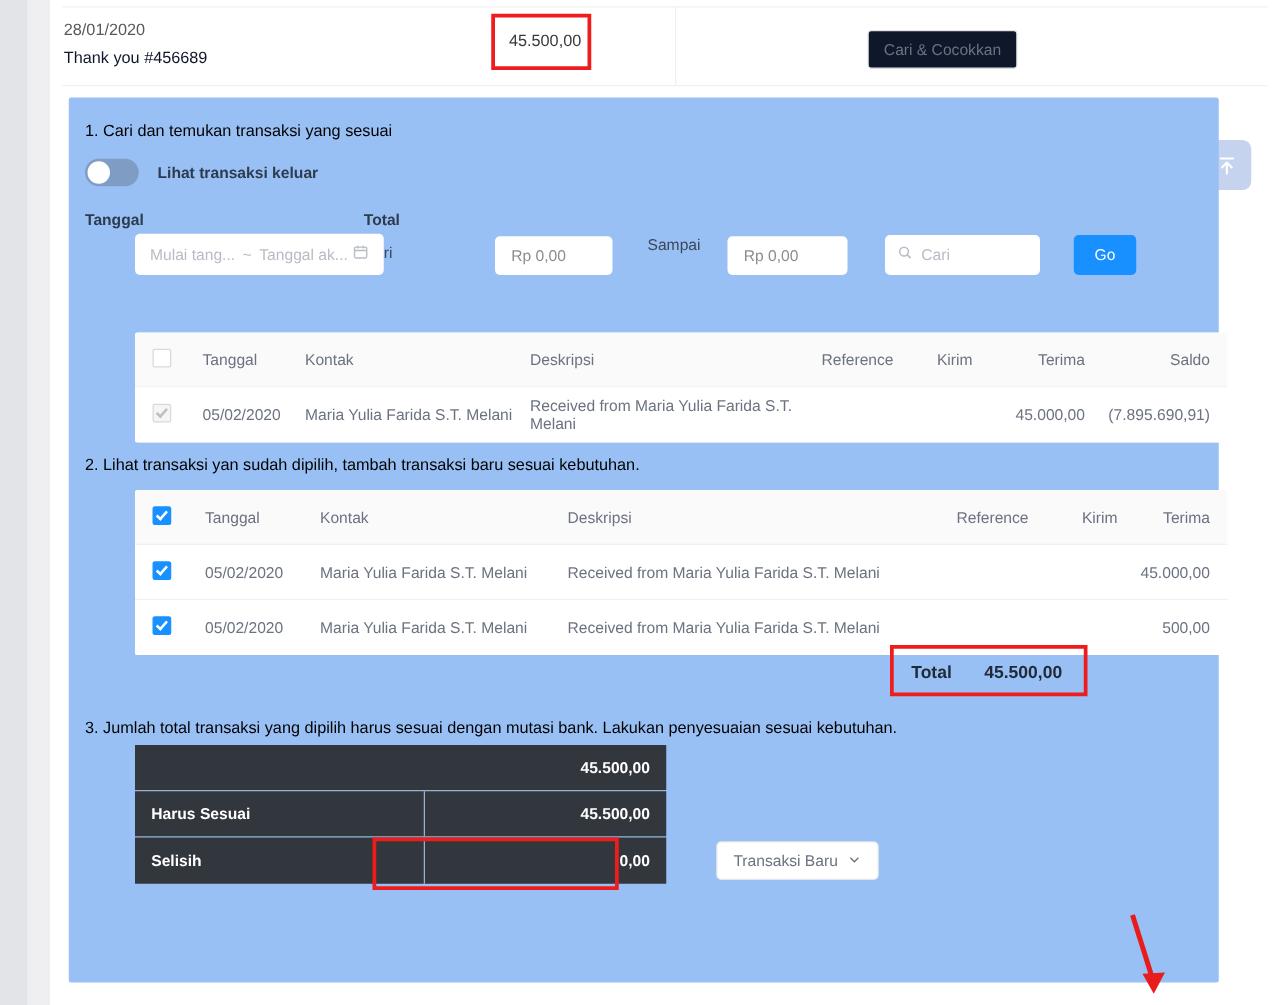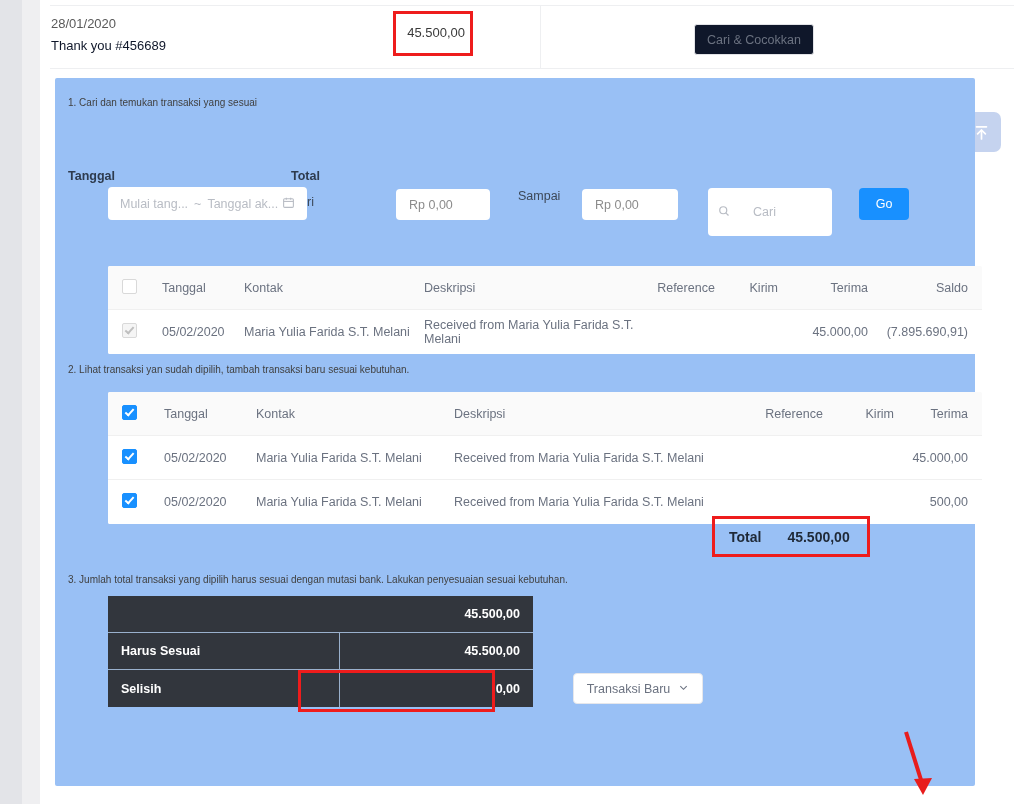--- a/index.html
+++ b/index.html
@@ -37,21 +37,21 @@
     position:absolute; left:921px; top:112px; width:40px; height:40px;
     background:#c5d3ef; border-radius:7px; display:flex; align-items:center; justify-content:center;
     cursor:pointer;
   }
 
   
   .panel {
     position:absolute; left:15px; top:78px; width:920px; height:708px;
     background:#99c0f5; border-radius:2px;
   }
-  .step-title { font-size:10px; color:#404040; }
+  .step-title { font-size:13px; color:#000000; }
   .s1-title { position:absolute; left:13px; top:19px; }
 
   
   .toggle-wrap { position:absolute; left:13px; top:49px; display:flex; align-items:center; }
   .toggle {
     width:43px; height:22px; border-radius:11px; background:#7f9dc4; position:relative; cursor:pointer;
   }
   .toggle .knob { position:absolute; left:2px; top:2px; width:18px; height:18px; border-radius:50%; background:#fff; }
   .toggle-label { margin-left:15px; font-size:12.5px; color:#2e3b4e; font-weight:bold; }
 
@@ -62,21 +62,21 @@
   .lbl-sampai { position:absolute; left:463px; top:111px; width:34px; font-size:12.5px; color:#3c4858; line-height:15px; }
 
   .fld { background:#fff; border:none; border-radius:4px; position:absolute; font-family:"Liberation Sans", sans-serif; }
   .fld-date { left:53px; top:109px; width:199px; height:33px; display:flex; align-items:center; padding:0 12px;text-align:right; }
   .date-ph { font-size:12.5px; color:#b8bcc4; white-space:nowrap; }
   .date-sep { font-size:12.5px; color:#b8bcc4; margin:0 6px; }
   .cal-icon { margin-left:auto; }
   .fld-amt1 { left:341px; top:111px; width:94px; height:31px; display:flex; align-items:center; padding:0 13px; }
   .fld-amt2 { left:527px; top:111px; width:96px; height:31px; display:flex; align-items:center; padding:0 13px; }
   .amt-ph { font-size:12.5px; color:#8c8c8c; }
-  .fld-search { left:653px; top:110px; width:124px; height:48px; display:flex; align-items:center; padding:0 10px; gap:23px; }
+  .fld-search { left:653px; top:110px; width:124px; height:32px; display:flex; align-items:center; padding:0 10px; gap:7px; }
   .search-ph { font-size:12.5px; color:#b8bcc4; }
   .btn-go {
     position:absolute; left:804px; top:110px; width:50px; height:32px; background:#1890ff;
     border:none; border-radius:4px; color:#fff; font-size:12.5px; cursor:pointer;
     font-family:"Liberation Sans", sans-serif;
   }
 
   
   .tbl { position:absolute; background:#fff; border-radius:2px; overflow:hidden; }
   .tbl-1 { left:53px; top:188px; width:874px; }
@@ -163,20 +163,26 @@
       <line x1="5" y1="4" x2="19" y2="4" stroke="#ffffff" stroke-width="2.4" stroke-linecap="round"></line>
       <line x1="12" y1="21" x2="12" y2="9" stroke="#ffffff" stroke-width="2.4" stroke-linecap="round"></line>
       <polyline points="6.5,14 12,8.5 17.5,14" fill="none" stroke="#ffffff" stroke-width="2.4" stroke-linecap="round" stroke-linejoin="round"></polyline>
     </svg>
   </div>
 
   <div class="panel">
 
     <div class="step-title s1-title">1. Cari dan temukan transaksi yang sesuai</div>
 
+    <div class="toggle-wrap">
+      <div class="toggle">
+        <div class="knob"></div>
+      </div>
+      <div class="toggle-label">Lihat transaksi keluar</div>
+    </div>
 
     <div class="lbl-tanggal">Tanggal</div>
     <div class="lbl-total">Total</div>
     <div class="lbl-dari">Dari</div>
     <div class="lbl-sampai">Sampai</div>
 
     <div class="fld fld-date">
       <span class="date-ph">Mulai tang...</span>
       <span class="date-sep">~</span>
       <span class="date-ph">Tanggal ak...</span>

